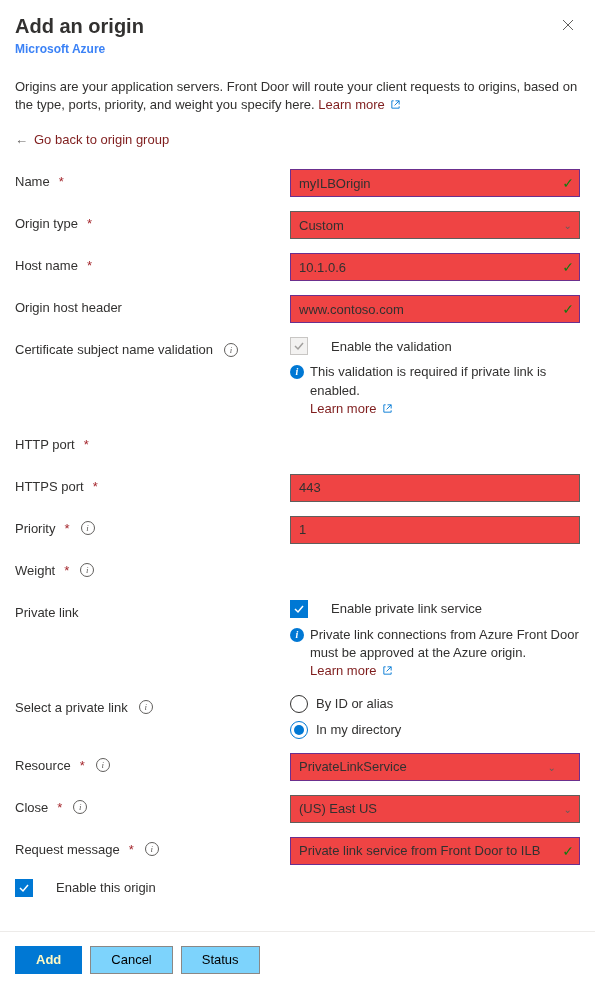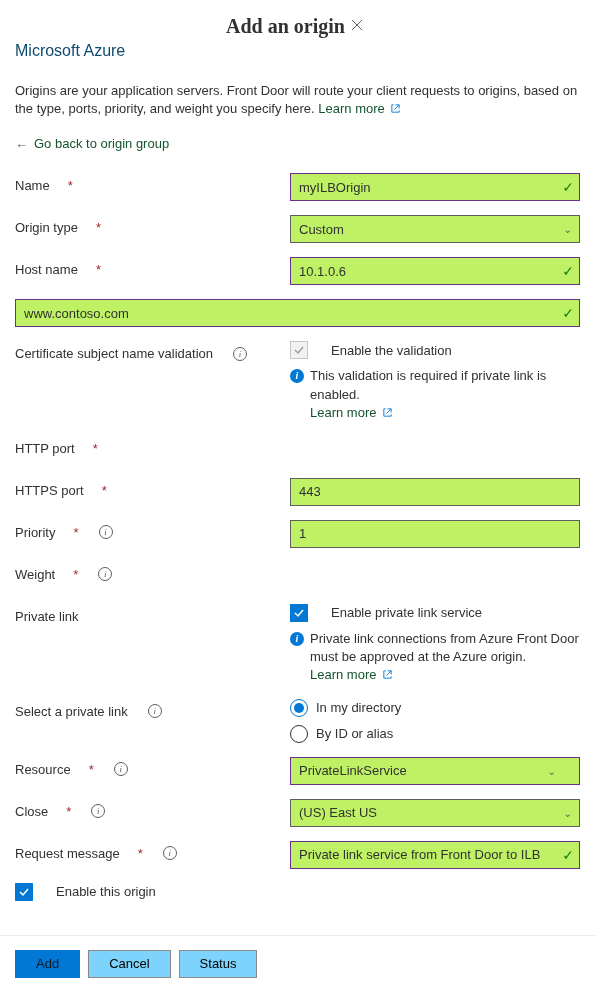--- a/index.html
+++ b/index.html
@@ -4,37 +4,37 @@
   <style>
     * { box-sizing: border-box; margin: 0; padding: 0; }
     body {
       font-family: "Segoe UI", -apple-system, sans-serif;
       font-size: 13px;
       color: #323130;
       background: #fff;
       width: 595px;
       padding: 15px 15px 0 15px;
     }
-    .header { display: flex; justify-content: center; align-items: flex-start; margin-bottom: 4px; font-family: Liberation Serif, serif; }
+    .header { display: flex; justify-content: space-between; align-items: flex-start; margin-bottom: 4px; }
     .title { font-size: 20px; font-weight: 600; color: #323130; }
     .close-btn { font-size: 16px; color: #605e5c; cursor: pointer; padding: 2px 6px; }
-    .subtitle { color: #0c4a6e; font-size: 16px; margin-bottom: 22px; }
+    .subtitle { color: #3b82f6; font-size: 12px; margin-bottom: 22px; font-weight: bold; }
     .desc { font-size: 13px; line-height: 1.4; margin-bottom: 18px; }
-    .link { color: #14532d; text-decoration: none; cursor: pointer; }
+    .link { color: #7f1d1d; text-decoration: none; cursor: pointer; }
     .ext-icon { display: inline-block; vertical-align: -1px; margin-left: 2px; }
     .back-link { display: flex; align-items: center; gap: 6px; font-size: 13px; margin-bottom: 22px; }
     .back-arrow { color: #605e5c; }
     .form-row { display: flex; align-items: flex-start; margin-bottom: 14px; min-height: 28px; }
-    .label-col { width: 275px; flex-shrink: 0; display: flex; align-items: center; gap: 16px; padding-top: 5px; font-size: 13px; }
+    .label-col { width: 275px; flex-shrink: 0; display: flex; align-items: center; gap: 7px; padding-top: 5px; font-size: 13px; }
     .req { color: #a4262c; margin-left: 2px; }
     .info-icon { display: inline-flex; align-items: center; justify-content: center; width: 14px; height: 14px; border-radius: 50%; border: 1px solid #605e5c; color: #605e5c; font-size: 9px; font-style: italic; font-family: Georgia, serif; cursor: pointer; margin-left: 4px; }
     .input-col { flex: 1; }
     .text-input, .select-input {
       width: 100%; height: 28px; padding: 4px 8px; font-size: 13px;
-      border: 1px solid #605e5c; background: #bef264; color: #323130;
+      border: 1px solid #605e5c; background: #ef4444; color: #323130;
       font-family: inherit;
     }
     .text-input.validated, .select-input.validated { border-color: #6b2f8e; }
     .input-wrap { position: relative; }
     .input-check { position: absolute; right: 6px; top: 50%; transform: translateY(-50%); color: #107c10; font-size: 14px; pointer-events: none; }
     .select-input { appearance: none; padding-right: 24px; }
     .select-chevron { position: absolute; right: 8px; top: 50%; transform: translateY(-50%); pointer-events: none; color: #605e5c; font-size: 10px; }
     .select-input.validated + .select-chevron { right: 24px; }
     .checkbox-row { display: flex; align-items: center; gap: 23px; }
     .checkbox {
@@ -49,21 +49,21 @@
     .checkbox.disabled svg.disabled-check { display: block; }
     .info-note { display: flex; gap: 6px; margin-top: 8px; font-size: 13px; line-height: 1.4; }
     .info-note-icon { width: 14px; height: 14px; border-radius: 50%; background: #0078d4; color: #fff; font-size: 10px; font-weight: bold; display: inline-flex; align-items: center; justify-content: center; flex-shrink: 0; font-style: italic; font-family: Georgia, serif; margin-top: 2px; }
     .radio-group { display: flex; flex-direction: column; gap: 8px; }
     .radio-row { display: flex; align-items: center; gap: 8px; cursor: pointer; }
     .radio { width: 18px; height: 18px; border: 1px solid #323130; border-radius: 50%; display: inline-flex; align-items: center; justify-content: center; flex-shrink: 0; }
     .radio.selected { border-color: #0078d4; border-width: 1px; }
     .radio.selected::after { content: ""; width: 10px; height: 10px; border-radius: 50%; background: #0078d4; }
     .footer { border-top: 1px solid #edebe9; margin: 24px -15px 0; padding: 14px 15px; display: flex; gap: 8px; }
     .btn { height: 28px; padding: 0 20px; font-size: 13px; font-family: inherit; border: 1px solid #8a8886; background: #7dd3fc; cursor: pointer; }
-    .btn.primary { background: #0078d4; color: #0f172a; border-color: #0078d4; font-weight: 400; }
+    .btn.primary { background: #0078d4; color: #fef9c3; border-color: #0078d4; font-weight: 700; }
   </style>
 </head>
 <body>
 
 <div class="header">
   <div class="title">Add an origin</div>
   <div class="close-btn">
     <svg width="12" height="12" viewBox="0 0 12 12">
         <path d="M1 1 L11 11 M11 1 L1 11" stroke="#605e5c" stroke-width="1"></path>
       </svg>
@@ -119,20 +119,23 @@
   <div class="input-col">
       <div class="input-wrap">
     <select class="select-input validated"><option>10.1.0.6</option></select>
     <span class="select-chevron"></span>
     <span class="input-check">✓</span>
   </div>
     </div>
 </div>
 
 <div class="form-row">
+  <div class="label-col">
+      <span>Origin host header</span>
+    </div>
   <div class="input-col">
       <div class="input-wrap">
     <input class="text-input validated" value="www.contoso.com" style="">
     <span class="input-check">✓</span>
   </div>
     </div>
 </div>
 
 <div class="form-row">
   <div class="label-col">
@@ -224,26 +227,26 @@
 </div>
 
 <div class="form-row">
   <div class="label-col">
       <span>Select a private link</span>
       <span class="info-icon">i</span>
     </div>
   <div class="input-col">
     <div class="radio-group">
       <div class="radio-row">
+        <span class="radio"></span>
+        <span>By ID or alias</span>
+      </div>
+      <div class="radio-row">
         <span class="radio selected"></span>
         <span>In my directory</span>
-      </div>
-      <div class="radio-row">
-        <span class="radio"></span>
-        <span>By ID or alias</span>
       </div>
     </div>
   </div>
 </div>
 
 <div class="form-row">
   <div class="label-col">
       <span>Resource</span>
       <span class="req">*</span>
       <span class="info-icon">i</span>

